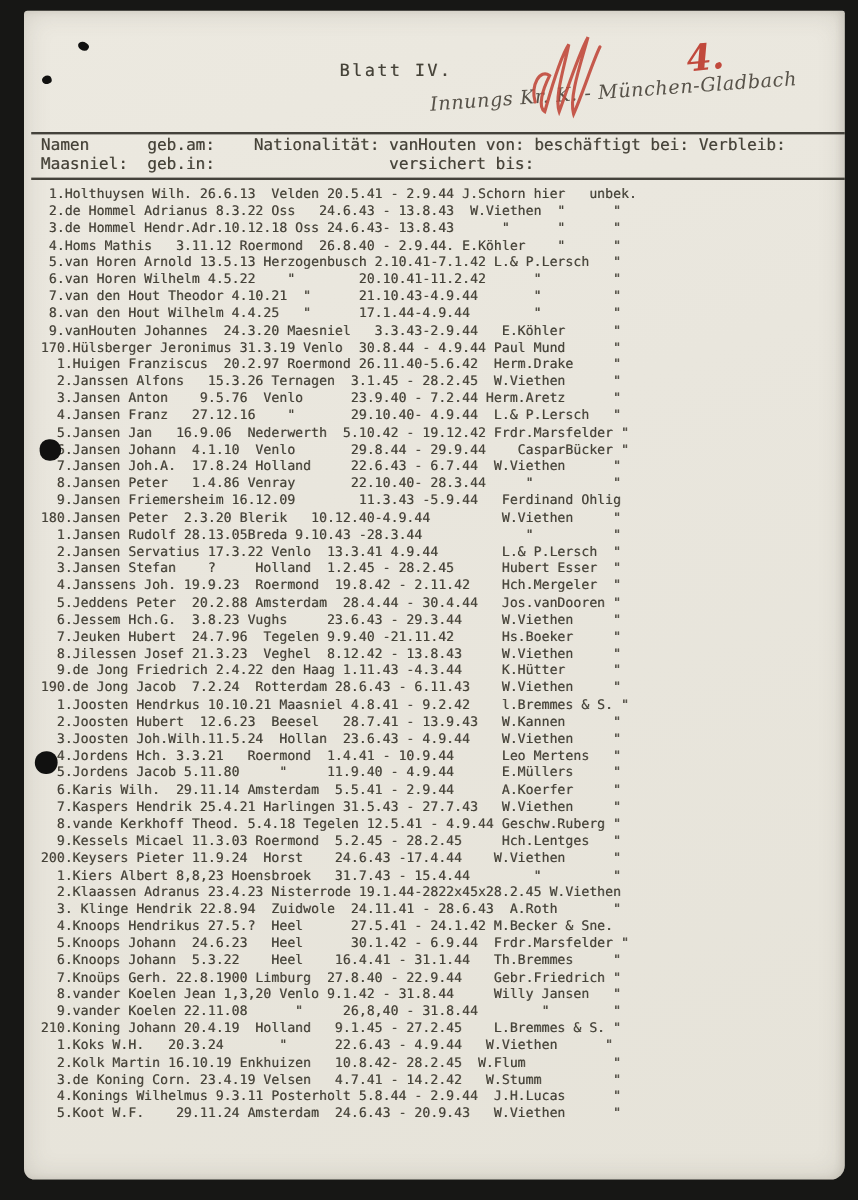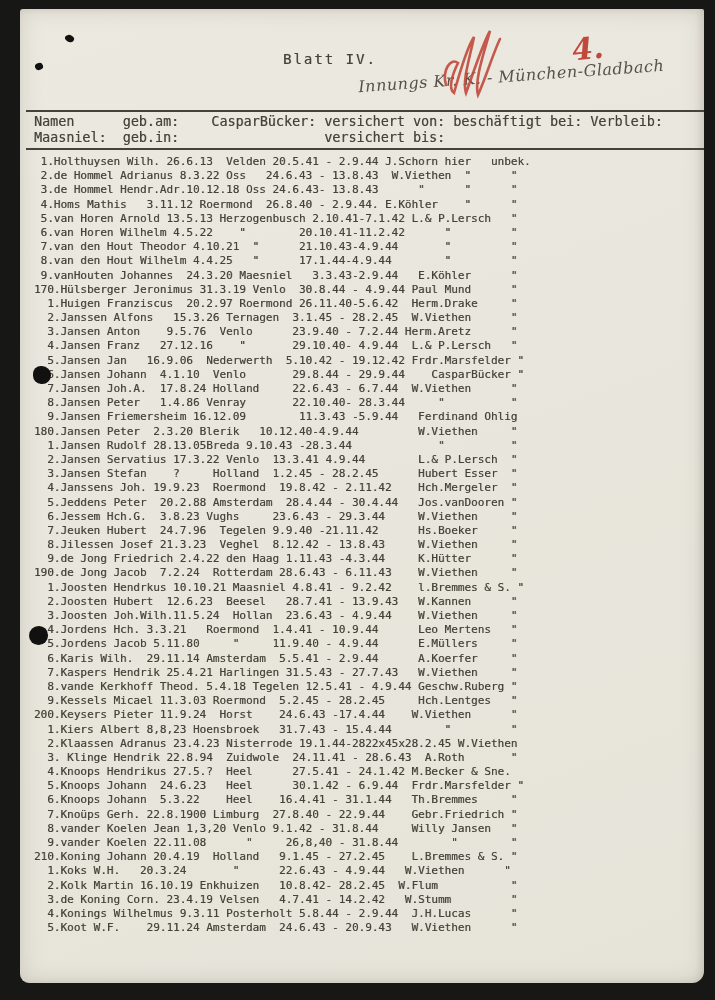--- a/index.html
+++ b/index.html
@@ -59,21 +59,21 @@
   <div class="typed title1">Blatt IV.</div>
 
   <div class="hand-note">Innungs Kr. K. - München-Gladbach</div>
 
   <svg class="red-scribble" width="100" height="86" viewBox="0 0 100 86">
     <path d="M18 62 C14 48 22 34 30 40 C24 52 20 66 26 70 C30 56 38 26 46 14 C42 34 34 58 38 70 C44 54 54 22 62 8 C56 30 46 58 50 72 C58 54 66 28 72 16" fill="none" stroke="#c1493c" stroke-width="2.6" stroke-linecap="round" opacity="0.9"></path>
   </svg>
   <div class="red-num">4.</div>
 
   <div class="rule rule1"></div>
-  <div class="typed colheads"><span>Namen      geb.am:    CasparBücker: versichert von: beschäftigt bei: Verbleib:</span>
+  <div class="typed colheads"><span>Namen      geb.am:    Nationalität: vanHouten von: beschäftigt bei: Verbleib:</span>
 <span>Maasniel:  geb.in:                  versichert bis:</span></div>
   <div class="rule rule2"></div>
 
   <div class="typed lines"><div class="tline"> 1.Holthuysen Wilh. 26.6.13  Velden 20.5.41 - 2.9.44 J.Schorn hier   unbek.</div><div class="tline"> 2.de Hommel Adrianus 8.3.22 Oss   24.6.43 - 13.8.43  W.Viethen  "      "</div><div class="tline"> 3.de Hommel Hendr.Adr.10.12.18 Oss 24.6.43- 13.8.43      "      "      "</div><div class="tline"> 4.Homs Mathis   3.11.12 Roermond  26.8.40 - 2.9.44. E.Köhler    "      "</div><div class="tline"> 5.van Horen Arnold 13.5.13 Herzogenbusch 2.10.41-7.1.42 L.&amp; P.Lersch   "</div><div class="tline"> 6.van Horen Wilhelm 4.5.22    "        20.10.41-11.2.42      "         "</div><div class="tline"> 7.van den Hout Theodor 4.10.21  "      21.10.43-4.9.44       "         "</div><div class="tline"> 8.van den Hout Wilhelm 4.4.25   "      17.1.44-4.9.44        "         "</div><div class="tline"> 9.vanHouten Johannes  24.3.20 Maesniel   3.3.43-2.9.44   E.Köhler      "</div><div class="tline">170.Hülsberger Jeronimus 31.3.19 Venlo  30.8.44 - 4.9.44 Paul Mund      "</div><div class="tline">  1.Huigen Franziscus  20.2.97 Roermond 26.11.40-5.6.42  Herm.Drake     "</div><div class="tline">  2.Janssen Alfons   15.3.26 Ternagen  3.1.45 - 28.2.45  W.Viethen      "</div><div class="tline">  3.Jansen Anton    9.5.76  Venlo      23.9.40 - 7.2.44 Herm.Aretz      "</div><div class="tline">  4.Jansen Franz   27.12.16    "       29.10.40- 4.9.44  L.&amp; P.Lersch   "</div><div class="tline">  5.Jansen Jan   16.9.06  Nederwerth  5.10.42 - 19.12.42 Frdr.Marsfelder "</div><div class="tline">  6.Jansen Johann  4.1.10  Venlo       29.8.44 - 29.9.44    CasparBücker "</div><div class="tline">  7.Jansen Joh.A.  17.8.24 Holland     22.6.43 - 6.7.44  W.Viethen      "</div><div class="tline">  8.Jansen Peter   1.4.86 Venray       22.10.40- 28.3.44     "          "</div><div class="tline">  9.Jansen Friemersheim 16.12.09        11.3.43 -5.9.44   Ferdinand Ohlig</div><div class="tline">180.Jansen Peter  2.3.20 Blerik   10.12.40-4.9.44         W.Viethen     "</div><div class="tline">  1.Jansen Rudolf 28.13.05Breda 9.10.43 -28.3.44             "          "</div><div class="tline">  2.Jansen Servatius 17.3.22 Venlo  13.3.41 4.9.44        L.&amp; P.Lersch  "</div><div class="tline">  3.Jansen Stefan    ?     Holland  1.2.45 - 28.2.45      Hubert Esser  "</div><div class="tline">  4.Janssens Joh. 19.9.23  Roermond  19.8.42 - 2.11.42    Hch.Mergeler  "</div><div class="tline">  5.Jeddens Peter  20.2.88 Amsterdam  28.4.44 - 30.4.44   Jos.vanDooren "</div><div class="tline">  6.Jessem Hch.G.  3.8.23 Vughs     23.6.43 - 29.3.44     W.Viethen     "</div><div class="tline">  7.Jeuken Hubert  24.7.96  Tegelen 9.9.40 -21.11.42      Hs.Boeker     "</div><div class="tline">  8.Jilessen Josef 21.3.23  Veghel  8.12.42 - 13.8.43     W.Viethen     "</div><div class="tline">  9.de Jong Friedrich 2.4.22 den Haag 1.11.43 -4.3.44     K.Hütter      "</div><div class="tline">190.de Jong Jacob  7.2.24  Rotterdam 28.6.43 - 6.11.43    W.Viethen     "</div><div class="tline">  1.Joosten Hendrkus 10.10.21 Maasniel 4.8.41 - 9.2.42    l.Bremmes &amp; S. "</div><div class="tline">  2.Joosten Hubert  12.6.23  Beesel   28.7.41 - 13.9.43   W.Kannen      "</div><div class="tline">  3.Joosten Joh.Wilh.11.5.24  Hollan  23.6.43 - 4.9.44    W.Viethen     "</div><div class="tline">  4.Jordens Hch. 3.3.21   Roermond  1.4.41 - 10.9.44      Leo Mertens   "</div><div class="tline">  5.Jordens Jacob 5.11.80     "     11.9.40 - 4.9.44      E.Müllers     "</div><div class="tline">  6.Karis Wilh.  29.11.14 Amsterdam  5.5.41 - 2.9.44      A.Koerfer     "</div><div class="tline">  7.Kaspers Hendrik 25.4.21 Harlingen 31.5.43 - 27.7.43   W.Viethen     "</div><div class="tline">  8.vande Kerkhoff Theod. 5.4.18 Tegelen 12.5.41 - 4.9.44 Geschw.Ruberg "</div><div class="tline">  9.Kessels Micael 11.3.03 Roermond  5.2.45 - 28.2.45     Hch.Lentges   "</div><div class="tline">200.Keysers Pieter 11.9.24  Horst    24.6.43 -17.4.44    W.Viethen      "</div><div class="tline">  1.Kiers Albert 8,8,23 Hoensbroek   31.7.43 - 15.4.44        "         "</div><div class="tline">  2.Klaassen Adranus 23.4.23 Nisterrode 19.1.44-2822x45x28.2.45 W.Viethen</div><div class="tline">  3. Klinge Hendrik 22.8.94  Zuidwole  24.11.41 - 28.6.43  A.Roth       "</div><div class="tline">  4.Knoops Hendrikus 27.5.?  Heel      27.5.41 - 24.1.42 M.Becker &amp; Sne.</div><div class="tline">  5.Knoops Johann  24.6.23   Heel      30.1.42 - 6.9.44  Frdr.Marsfelder "</div><div class="tline">  6.Knoops Johann  5.3.22    Heel    16.4.41 - 31.1.44   Th.Bremmes     "</div><div class="tline">  7.Knoüps Gerh. 22.8.1900 Limburg  27.8.40 - 22.9.44    Gebr.Friedrich "</div><div class="tline">  8.vander Koelen Jean 1,3,20 Venlo 9.1.42 - 31.8.44     Willy Jansen   "</div><div class="tline">  9.vander Koelen 22.11.08      "     26,8,40 - 31.8.44        "        "</div><div class="tline">210.Koning Johann 20.4.19  Holland   9.1.45 - 27.2.45    L.Bremmes &amp; S. "</div><div class="tline">  1.Koks W.H.   20.3.24       "      22.6.43 - 4.9.44   W.Viethen      "</div><div class="tline">  2.Kolk Martin 16.10.19 Enkhuizen   10.8.42- 28.2.45  W.Flum           "</div><div class="tline">  3.de Koning Corn. 23.4.19 Velsen   4.7.41 - 14.2.42   W.Stumm         "</div><div class="tline">  4.Konings Wilhelmus 9.3.11 Posterholt 5.8.44 - 2.9.44  J.H.Lucas      "</div><div class="tline">  5.Koot W.F.    29.11.24 Amsterdam  24.6.43 - 20.9.43   W.Viethen      "</div></div>
 
   <div class="blob blob1"></div>
   <div class="blob blob2"></div>
   <div class="blob speck1"></div>
   <div class="blob speck2"></div>
 

